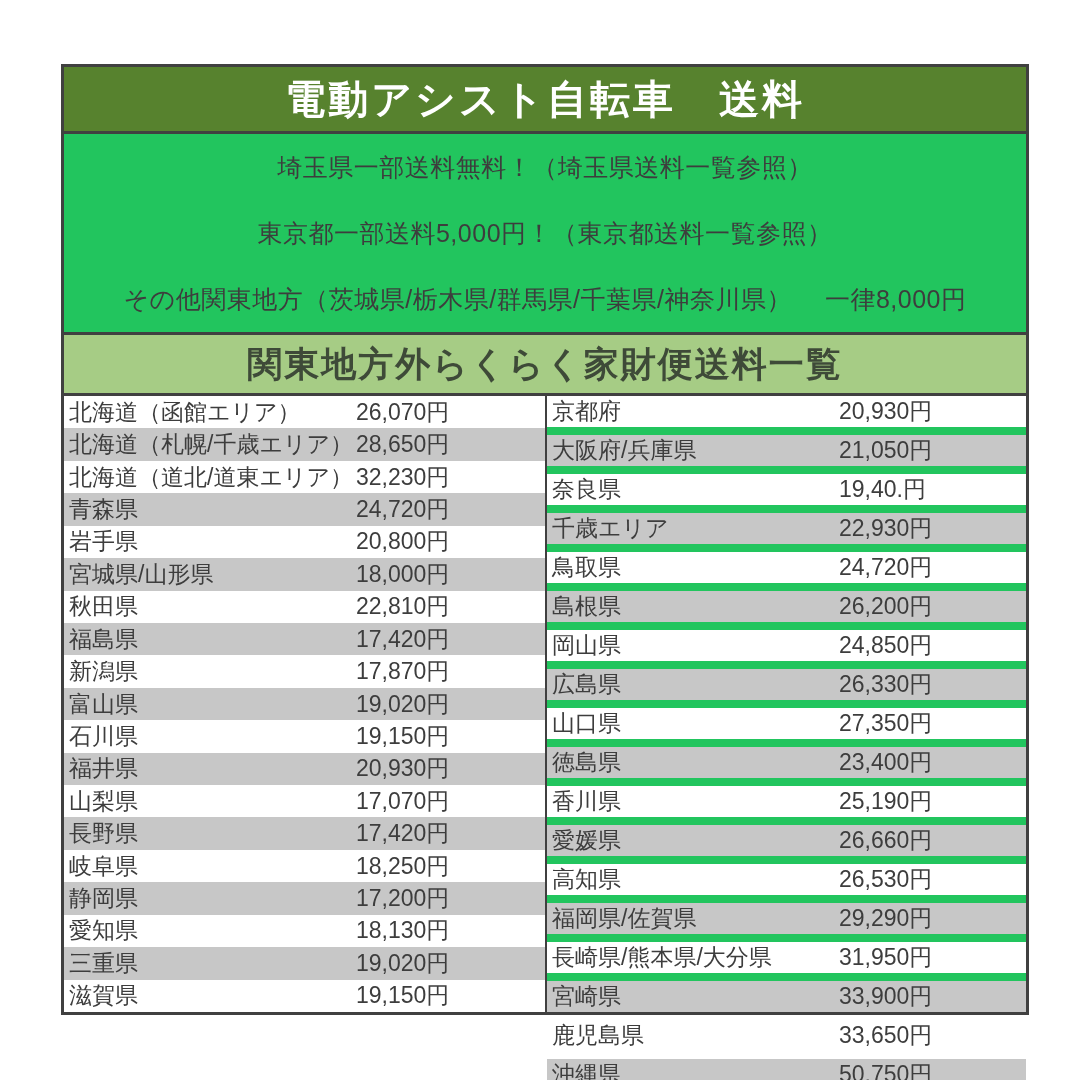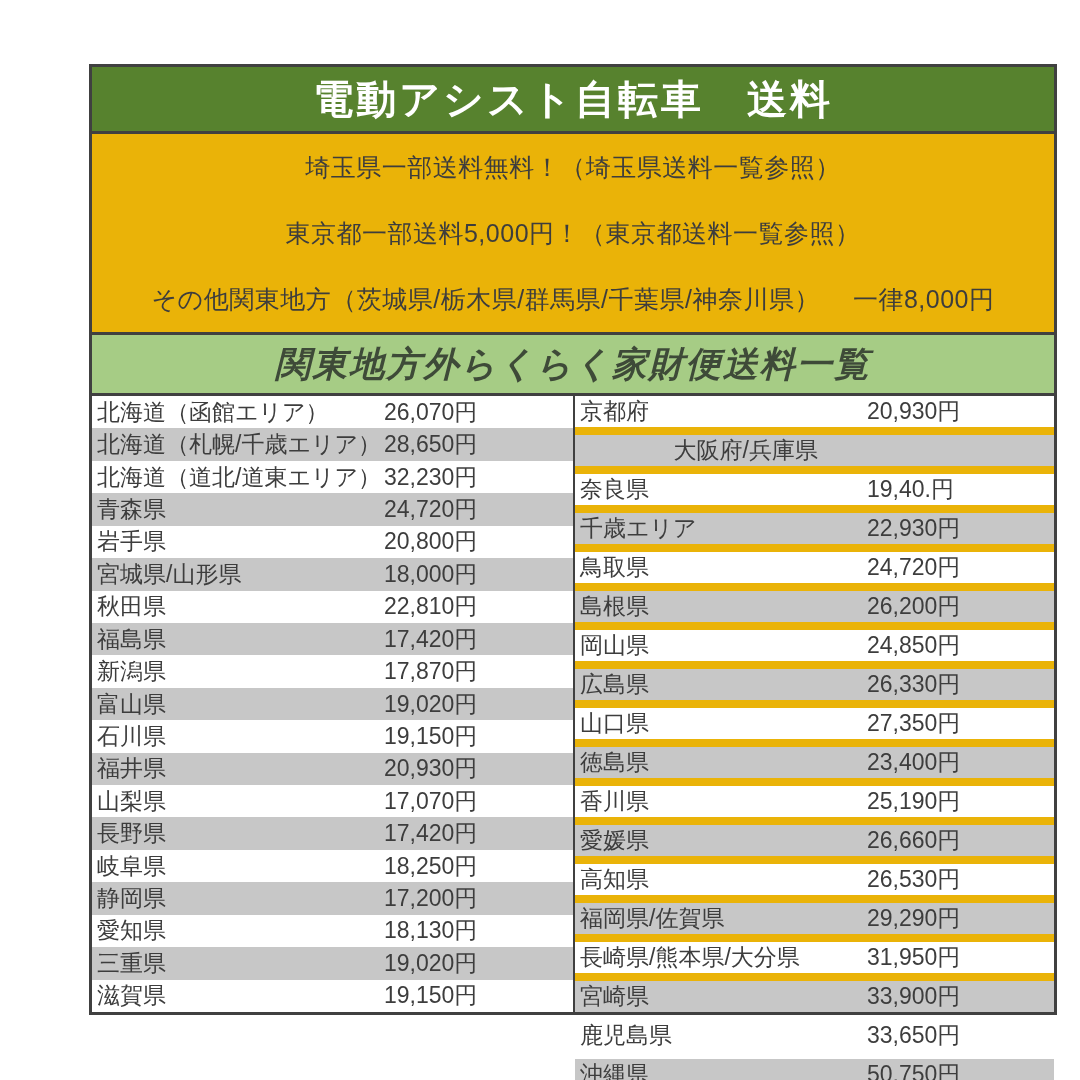--- a/index.html
+++ b/index.html
@@ -12,22 +12,21 @@
     height: 1080px;
     position: relative;
     font-family: "Liberation Sans", sans-serif;
   }
   .sheet {
     position: absolute;
     left: 61px;
     top: 64px;
     width: 962px;
     border: 3px solid var(--border-dark, #404040);
-    background: #eab308;
-    margin-left: 28px;
+    background: #22c55e;
   }
   
   .banner-main {
     height: 64px;
     background: var(--dark-green, #57822E);
     border-bottom: 3px solid var(--border-dark, #404040);
     display: flex;
     align-items: center;
     justify-content: center;
   }
@@ -57,21 +56,20 @@
   }
   
   .banner-table {
     height: 58px;
     background: var(--light-green, #A6CC85);
     border-top: 3px solid var(--border-dark, #404040);
     border-bottom: 3px solid var(--border-dark, #404040);
     display: flex;
     align-items: center;
     justify-content: center;
-    font-style: italic;
   }
   .banner-table .title-text {
     color: var(--table-title-text, #3E4A38);
     font-size: 35px;
     font-weight: bold;
     letter-spacing: 2px;
     white-space: pre;
   }
   
   .fee-table {
@@ -212,20 +210,21 @@
         </div>
     </div>
 
     <div class="fee-col right">
       <div class="fee-row">
           <span class="cell-region">京都府</span>
           <span class="cell-price">20,930円</span>
         </div>
       <div class="fee-row">
           <span class="cell-region">大阪府/兵庫県</span>
+          <span class="cell-price">21,050円</span>
         </div>
       <div class="fee-row">
           <span class="cell-region">奈良県</span>
           <span class="cell-price">19,40.円</span>
         </div>
       <div class="fee-row">
           <span class="cell-region">千歳エリア</span>
           <span class="cell-price">22,930円</span>
         </div>
       <div class="fee-row">

